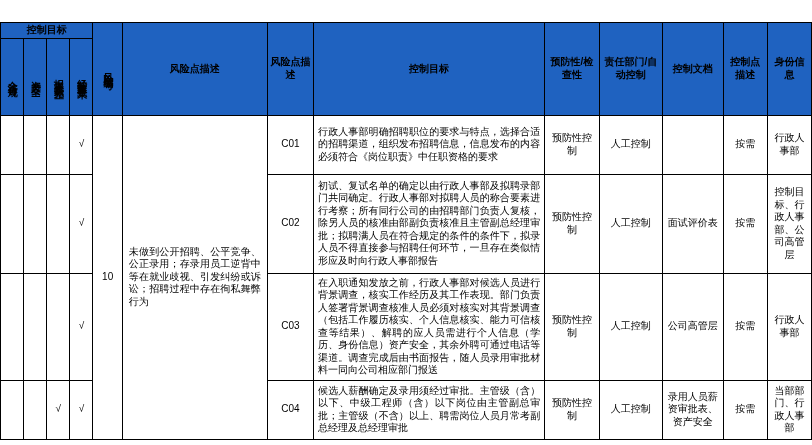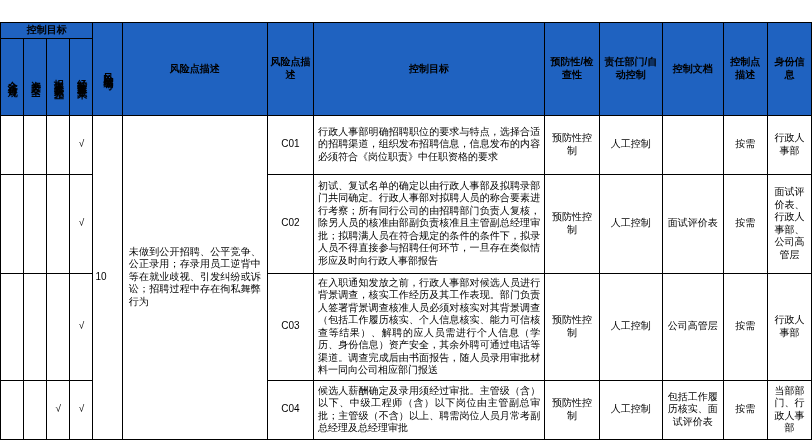--- a/index.html
+++ b/index.html
@@ -26,21 +26,21 @@
   .hdr-top{
     background:#1F62C0;
     color:#ffffff;
     font-weight:bold;
     text-align:center;
     font-size:10px;
   }
   .ctr{text-align:center;}
   .just{text-align:justify;text-align-last:left;}
   .chk{text-align:center;font-size:11px;}
-  .num{font-size:11px;}
+  .num{text-align:center;font-size:11px;}
   .topstrip{height:22px;}
   .vertbox{
     display:flex;align-items:center;justify-content:center;height:100%;
   }
   .vtext{
     writing-mode:vertical-rl;
     text-orientation:upright;
     letter-spacing:2px;
     white-space:nowrap;
   }
@@ -129,21 +129,21 @@
       <td class="chk"></td>
       <td class="chk"></td>
       <td class="chk"></td>
       <td class="chk">√</td>
       <td class="ctr">C02</td>
       <td class="just" style="padding:3px 4px;height:92px">初试、复试名单的确定以由行政人事部及拟聘录部门共同确定。行政人事部对拟聘人员的称合要素进行考察；所有同行公司的由招聘部门负责人复核，除另人员的核准由部副负责核准且主管副总经理审批；拟聘满人员在符合规定的条件的条件下，拟录人员不得直接参与招聘任何环节，一旦存在类似情形应及时向行政人事部报告</td>
       <td class="ctr">预防性控制</td>
       <td class="ctr">人工控制</td>
       <td class="ctr">面试评价表</td>
       <td class="ctr">按需</td>
-      <td class="ctr">面试评价表、行政人事部、公司高管层</td>
+      <td class="ctr">控制目标、行政人事部、公司高管层</td>
     </tr>
 
     <tr>
       <td class="chk"></td>
       <td class="chk"></td>
       <td class="chk"></td>
       <td class="chk">√</td>
       <td class="ctr">C03</td>
       <td class="just" style="padding:3px 4px;height:96px">在入职通知发放之前，行政人事部对候选人员进行背景调查，核实工作经历及其工作表现。部门负责人签署背景调查核准人员必须对核实对其背景调查（包括工作履历核实、个人信息核实、能力可信核查等结果）、解聘的应人员需进行个人信息（学历、身份信息）资产安全，其余外聘可通过电话等渠道。调查完成后由书面报告，随人员录用审批材料一同向公司相应部门报送</td>
       <td class="ctr">预防性控制</td>
@@ -155,19 +155,19 @@
 
     <tr>
       <td class="chk"></td>
       <td class="chk"></td>
       <td class="chk">√</td>
       <td class="chk">√</td>
       <td class="ctr">C04</td>
       <td class="just" style="padding:3px 4px;height:52px">候选人薪酬确定及录用须经过审批。主管级（含）以下、中级工程师（含）以下岗位由主管副总审批；主管级（不含）以上、聘需岗位人员月常考副总经理及总经理审批</td>
       <td class="ctr">预防性控制</td>
       <td class="ctr">人工控制</td>
-      <td class="ctr">包括工作履历核实、面试评价表</td>
+      <td class="ctr">录用人员薪资审批表、资产安全</td>
       <td class="ctr">按需</td>
       <td class="ctr">当部部门、行政人事部</td>
     </tr>
   </tbody>
     </table>
 </div>
 
 </body></html>

